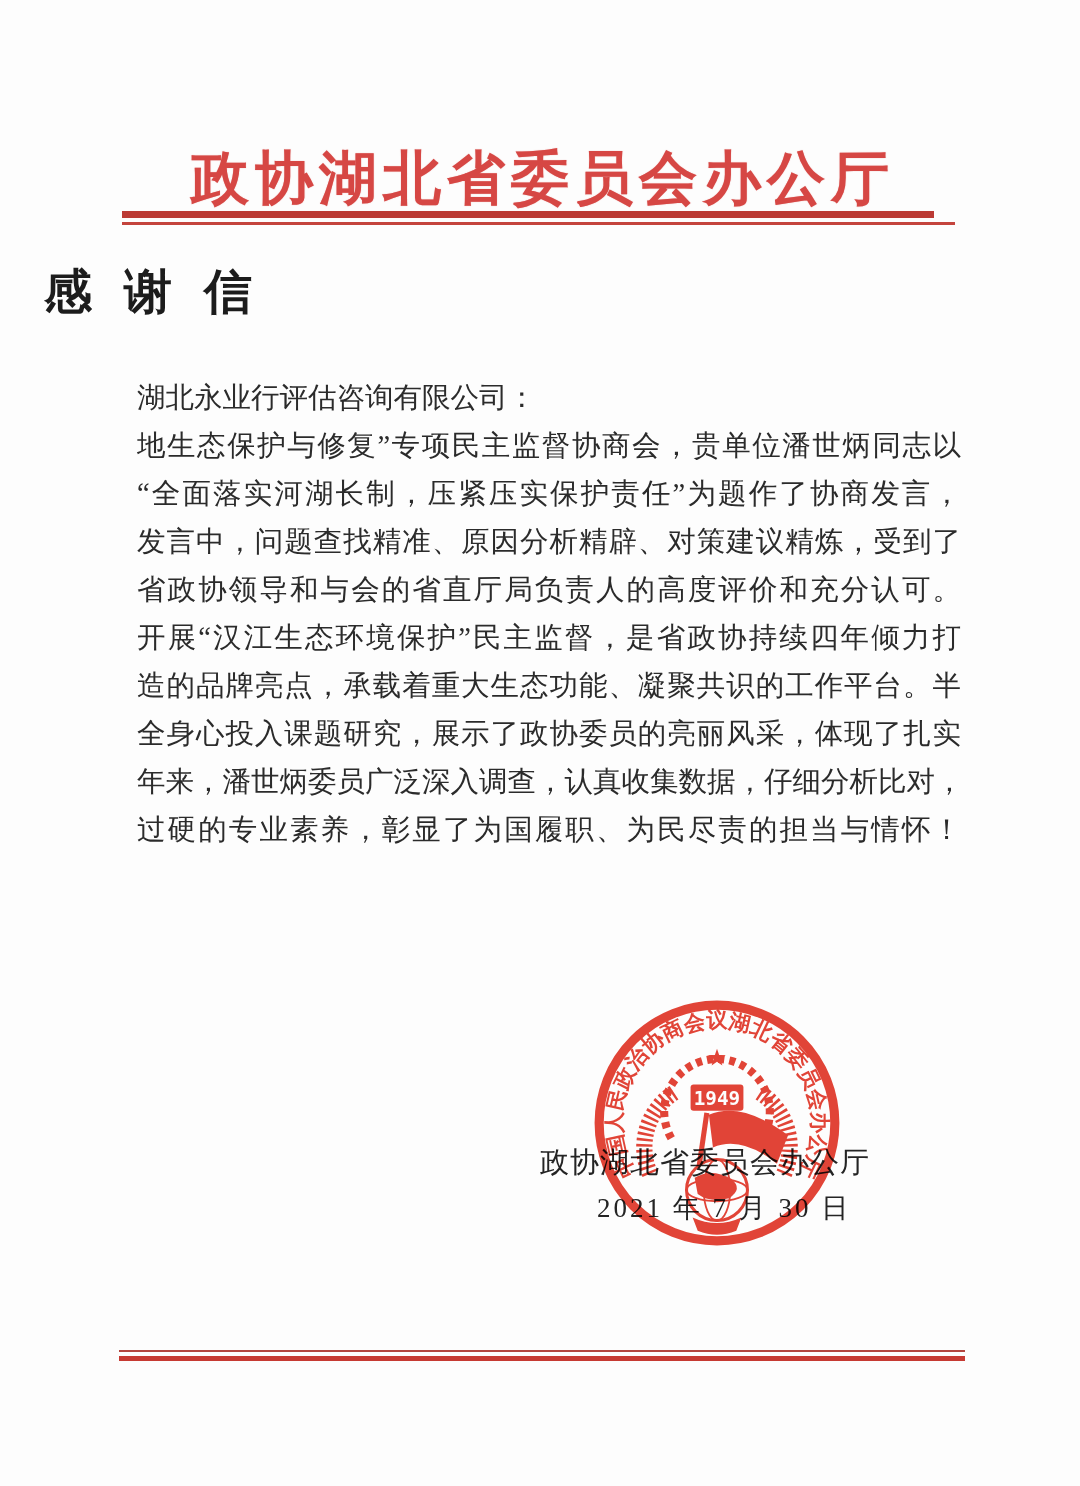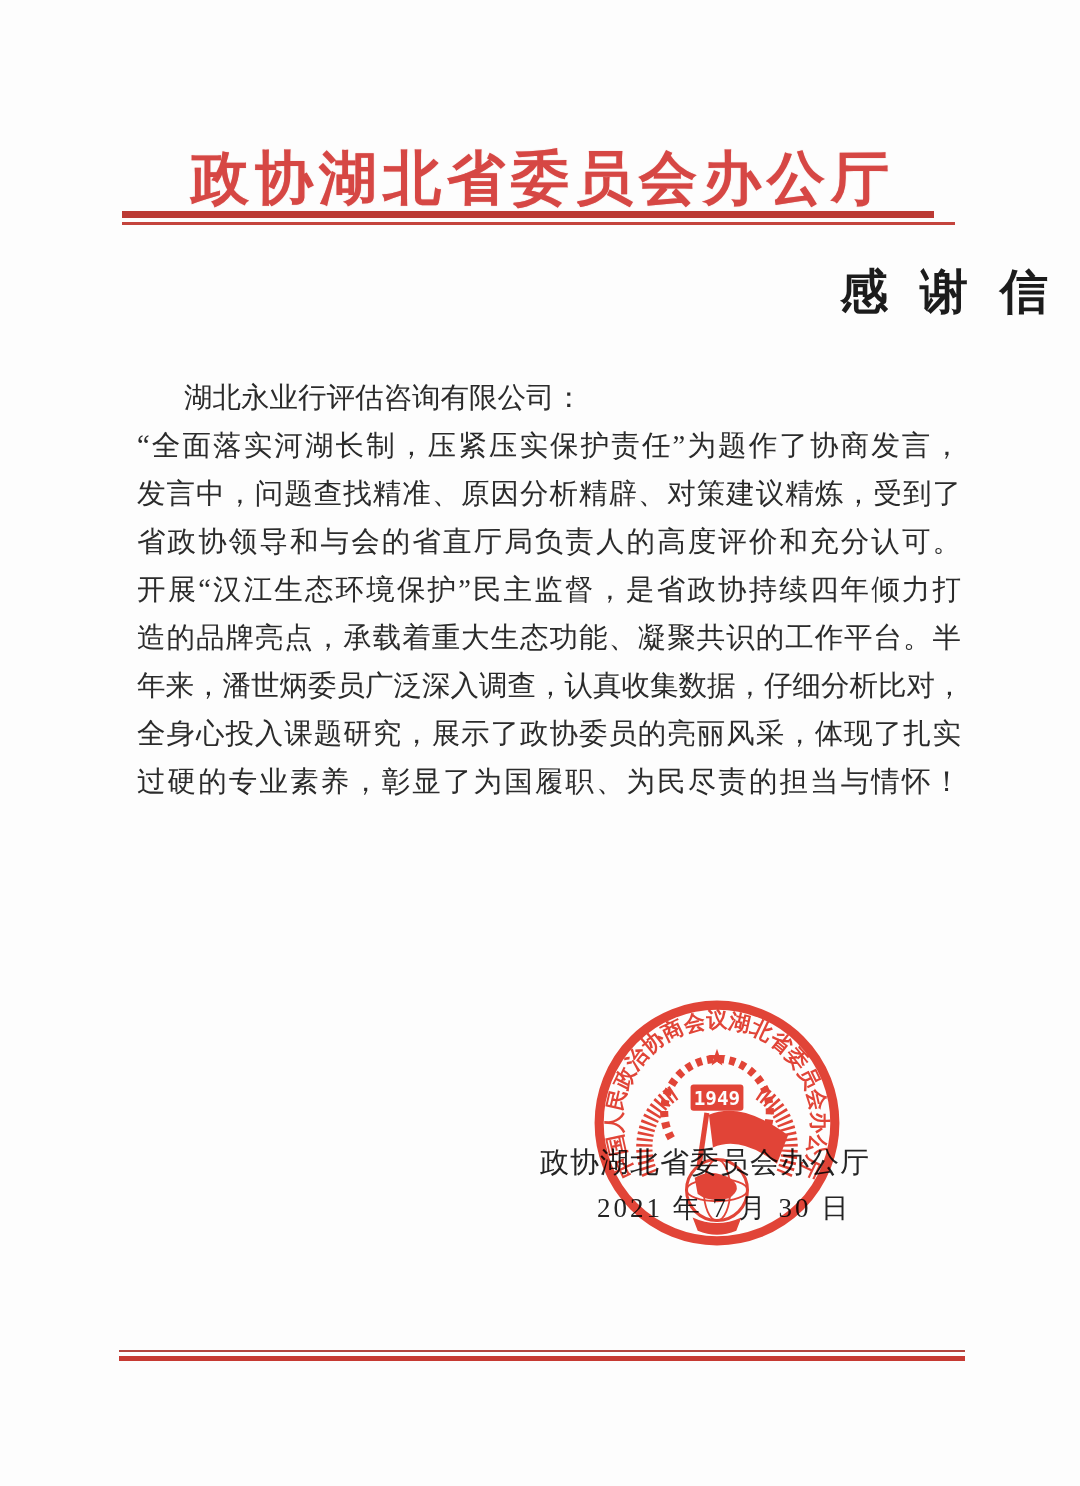--- a/index.html
+++ b/index.html
@@ -9,32 +9,32 @@
   }
   .org-title{
     position:absolute;top:140px;left:0;right:0;text-align:center;
     font-size:58px;font-weight:bold;color:#d64744;letter-spacing:6px;padding-left:6px;
     text-shadow:0 0 1px rgba(214,71,68,.55);
   }
   .rule{position:absolute;}
   .rule-thick-top{top:211px;left:122px;width:812px;height:7px;background:#bb3a34;}
   .rule-thin-top{top:222px;left:122px;width:833px;height:3px;background:#c4443d;}
   .letter-title{
-    position:absolute;top:260px;left:12px;right:0;text-align:right;
+    position:absolute;top:260px;left:12px;right:0;text-align:left;
     font-size:48px;font-weight:bold;color:#1c1c1c;letter-spacing:32px;padding-left:32px;
   }
   .body-block{
     position:absolute;top:374px;left:137px;width:824px;
     font-size:28.5px;line-height:48px;color:#2b2b2b;
   }
   .line{
     white-space:nowrap;
     text-align:justify;text-align-last:justify;text-justify:inter-character;
   }
-  .line.plain{text-align:left;text-align-last:left;margin-left:47px;}
+  .line.plain{text-align:left;text-align-last:left;}
   .sig-org{
     position:absolute;top:1143px;left:540px;font-size:29px;color:#242424;letter-spacing:1px;
   }
   .sig-date{
     position:absolute;top:1190px;left:597px;font-size:27px;color:#242424;letter-spacing:3px;
   }
   .seal{
     position:absolute;top:995px;left:589px;width:256px;height:256px;
     mix-blend-mode:multiply;opacity:.95;
   }
@@ -47,27 +47,28 @@
 <div class="page">
 
   <div class="org-title">政协湖北省委员会办公厅</div>
   <div class="rule rule-thick-top"></div>
   <div class="rule rule-thin-top"></div>
 
   <div class="letter-title">感谢信</div>
 
   <div class="body-block">
     <div class="line plain">湖北永业行评估咨询有限公司：</div>
+    <div class="line">地生态保护与修复”专项民主监督协商会，贵单位潘世炳同志以</div>
     <div class="line">“全面落实河湖长制，压紧压实保护责任”为题作了协商发言，</div>
     <div class="line">发言中，问题查找精准、原因分析精辟、对策建议精炼，受到了</div>
     <div class="line">省政协领导和与会的省直厅局负责人的高度评价和充分认可。</div>
     <div class="line">开展“汉江生态环境保护”民主监督，是省政协持续四年倾力打</div>
     <div class="line">造的品牌亮点，承载着重大生态功能、凝聚共识的工作平台。半</div>
+    <div class="line">全身心投入课题研究，展示了政协委员的亮丽风采，体现了扎实</div>
     <div class="line">年来，潘世炳委员广泛深入调查，认真收集数据，仔细分析比对，</div>
-    <div class="line">全身心投入课题研究，展示了政协委员的亮丽风采，体现了扎实</div>
     <div class="line">过硬的专业素养，彰显了为国履职、为民尽责的担当与情怀！</div>
   </div>
 
   <div class="sig-org">政协湖北省委员会办公厅</div>
   <div class="sig-date">2021 年 7 月 30 日</div>
 
   <svg class="seal" viewBox="0 0 252 252" xmlns="http://www.w3.org/2000/svg">
     <defs>
       <path id="sealArc" d="M 48.1 178.5 A 94 94 0 1 1 203.9 178.5" fill="none"></path>
     </defs>

